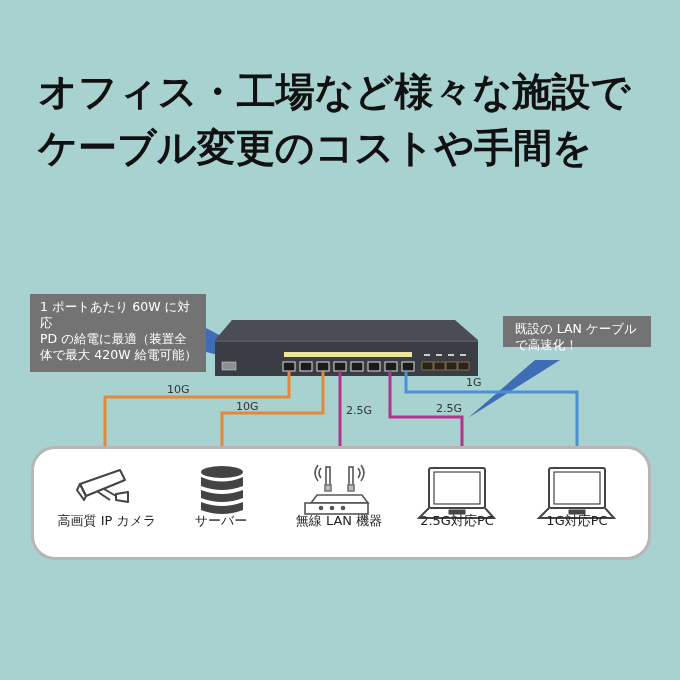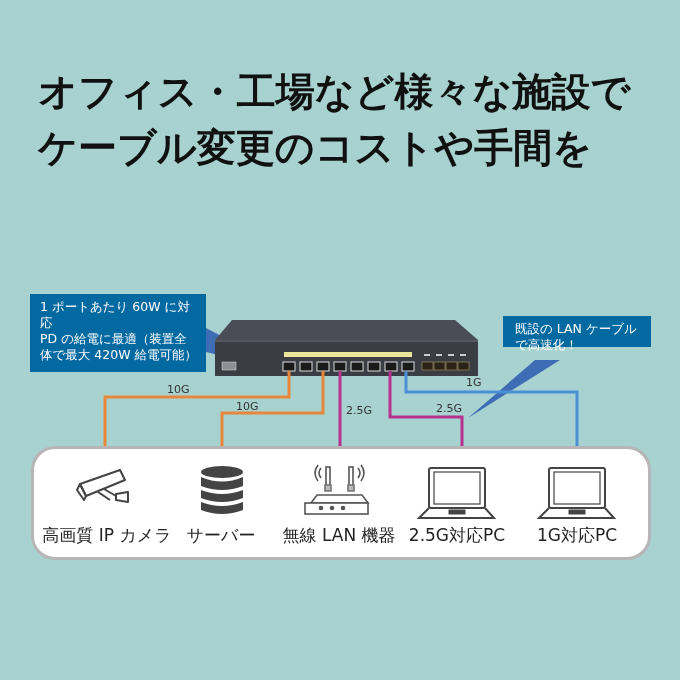--- a/index.html
+++ b/index.html
@@ -1,23 +1,23 @@
 <!DOCTYPE html>
 <html><head>
 <meta charset="utf-8">
 <style>
   html,body{margin:0;padding:0;}
   body{width:680px;height:680px;background:#a7d2cf;position:relative;overflow:hidden;font-family:"DejaVu Sans",sans-serif;}
   .headline{position:absolute;left:38px;top:56px;font-size:39px;font-weight:bold;line-height:56px;color:#111;letter-spacing:0px;margin-top:8px;}
   .headline div{white-space:nowrap;}
-  .callout{position:absolute;background:#0369a1;color:#fff;font-size:12.5px;line-height:16px;}
+  .callout{position:absolute;background:#737373;color:#fff;font-size:12.5px;line-height:16px;}
   .callout-left{left:30px;top:294px;width:176px;height:78px;padding:4px 8px 0 8px;box-sizing:border-box;padding-top:5px;padding-left:10px;}
   .callout-right{left:503px;top:316px;width:148px;height:31px;padding:5px 12px;box-sizing:border-box;}
   .panel{position:absolute;left:31px;top:446px;width:620px;height:114px;background:#fff;border:3px solid #b7b5b5;border-radius:24px;box-sizing:border-box;}
-  .device-label{position:absolute;top:524px;font-size:17px;color:#222;white-space:nowrap;transform:translateX(-50%);}
+  .device-label{position:absolute;top:512px;font-size:13px;color:#222;white-space:nowrap;transform:translateX(-50%);}
   .speed{position:absolute;font-size:11px;color:#333;}
   svg.overlay{position:absolute;left:0;top:0;}
 </style>
 </head>
 <body>
 
 <div class="headline">
   <div>オフィス・工場など様々な施設で</div>
   <div>ケーブル変更のコストや手間を</div>
 </div>

